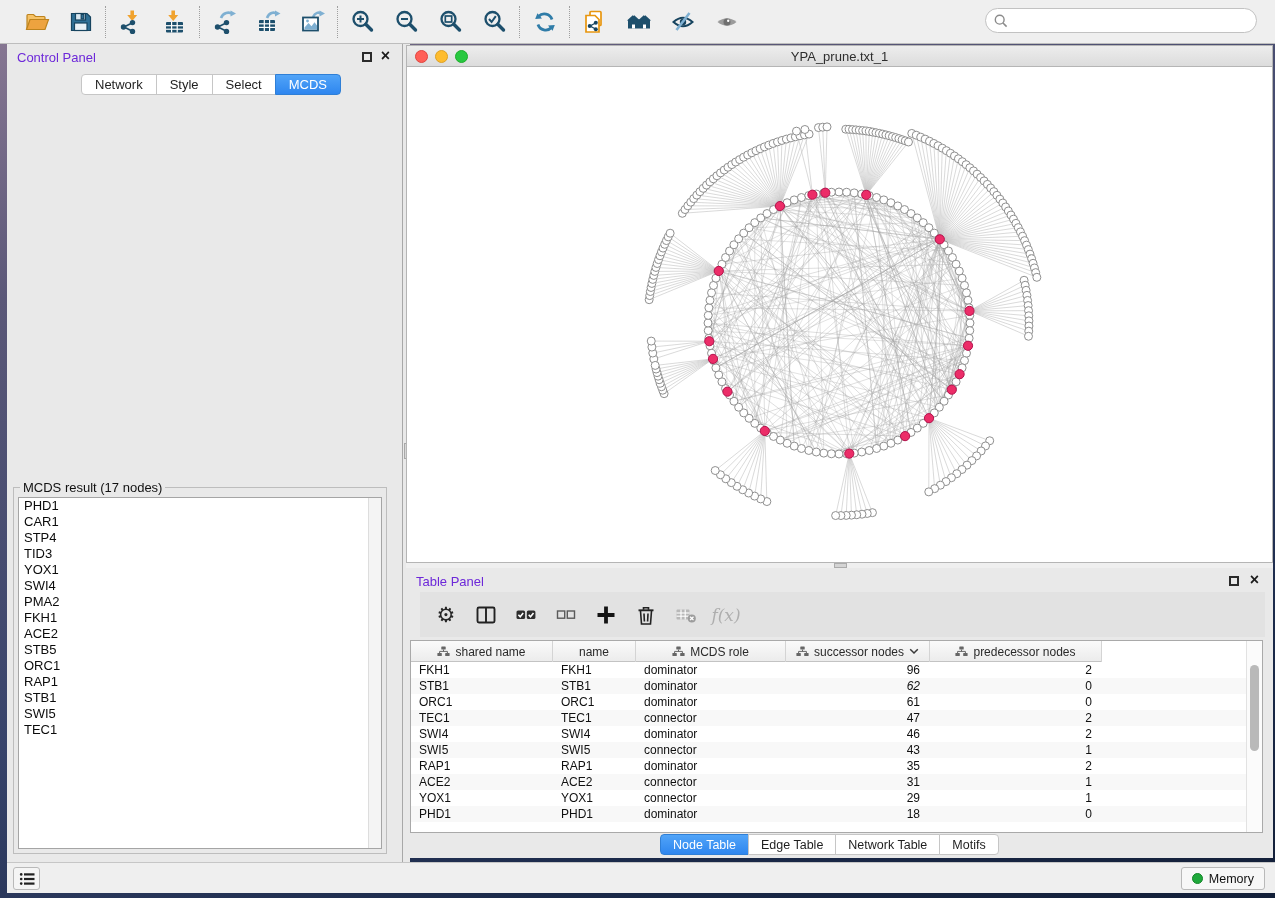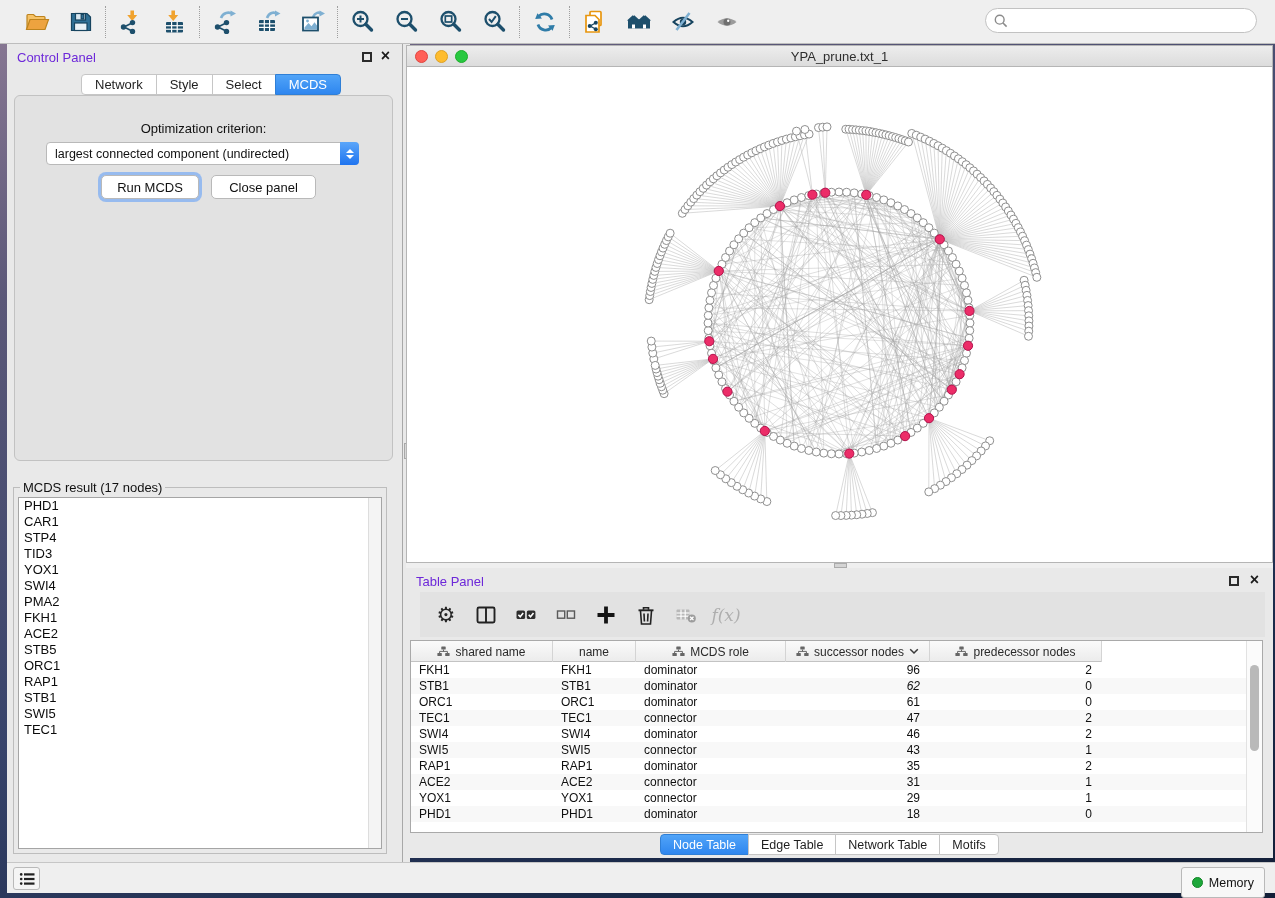--- a/index.html
+++ b/index.html
@@ -98,21 +98,21 @@
   .tcell { font-size:12px; line-height:16px; color:#101010; padding:0 10px 0 8px; white-space:nowrap; overflow:hidden; }
   .tscroll { position:absolute; right:0; top:0; bottom:0; width:16px; background:#fbfbfb; border-left:1px solid #e2e2e2; }
   .tthumb { position:absolute; left:3px; top:24px; width:9px; height:86px; background:#b9b9b9; border-radius:5px; }
   .tp-tabs { left:254px; top:266px; }
   .tp-tabs .seg { padding:0 12px; font-size:12.5px; }
 
   
   .status-bar { left:7px; top:862px; width:1268px; height:31px; background:#efefef; border-top:1px solid #c6c6c6; }
   .status-left-btn { position:absolute; left:6px; top:4px; width:27px; height:23px; background:#f5f5f5;
     border:1px solid #b9b9b9; border-radius:3px; display:flex; align-items:center; justify-content:center; }
-  .memory-btn { position:absolute; right:10px; top:4px; height:31px; padding:0 10px; background:#f7f7f7;
+  .memory-btn { position:absolute; right:10px; top:4px; height:23px; padding:0 10px; background:#f7f7f7;
     border:1px solid #b9b9b9; border-radius:3px; display:flex; align-items:center; gap:6px; font-size:12.5px; color:#111; }
   .mem-dot { width:11px; height:11px; border-radius:50%; background:#1ea83b; border:1px solid #128527; }
 </style>
 </head>
 <body>
 
 <div class="abs toolbar">
   <div class="tb-group">
     <div class="tb-btn">
       <svg viewBox="0 0 26 26">
@@ -301,32 +301,20 @@
   <div class="panel-title-row">
     <span class="panel-title">Control Panel</span>
     <span class="float-btn cp-float"></span>
     <span class="close-btn cp-close">×</span>
   </div>
   <div class="seg-tabs cp-tabs">
     <div class="seg">Network</div>
     <div class="seg">Style</div>
     <div class="seg">Select</div>
     <div class="seg sel">MCDS</div>
-  </div>
-  <div class="tab-pane">
-    <div class="opt-label">Optimization criterion:</div>
-    <div class="combo">
-      <span class="combo-text">largest connected component (undirected)</span>
-      <span class="combo-arrows">
-          <span class="tri-up"></span>
-          <span class="tri-dn"></span>
-        </span>
-    </div>
-    <div class="btn btn-run">Run MCDS</div>
-    <div class="btn btn-closepanel">Close panel</div>
   </div>
   <fieldset class="result-box">
     <legend>MCDS result (17 nodes)</legend>
     <div class="list-box">
         <div class="mcds-item">PHD1</div>
         <div class="mcds-item">CAR1</div>
         <div class="mcds-item">STP4</div>
         <div class="mcds-item">TID3</div>
         <div class="mcds-item">YOX1</div>
         <div class="mcds-item">SWI4</div>

